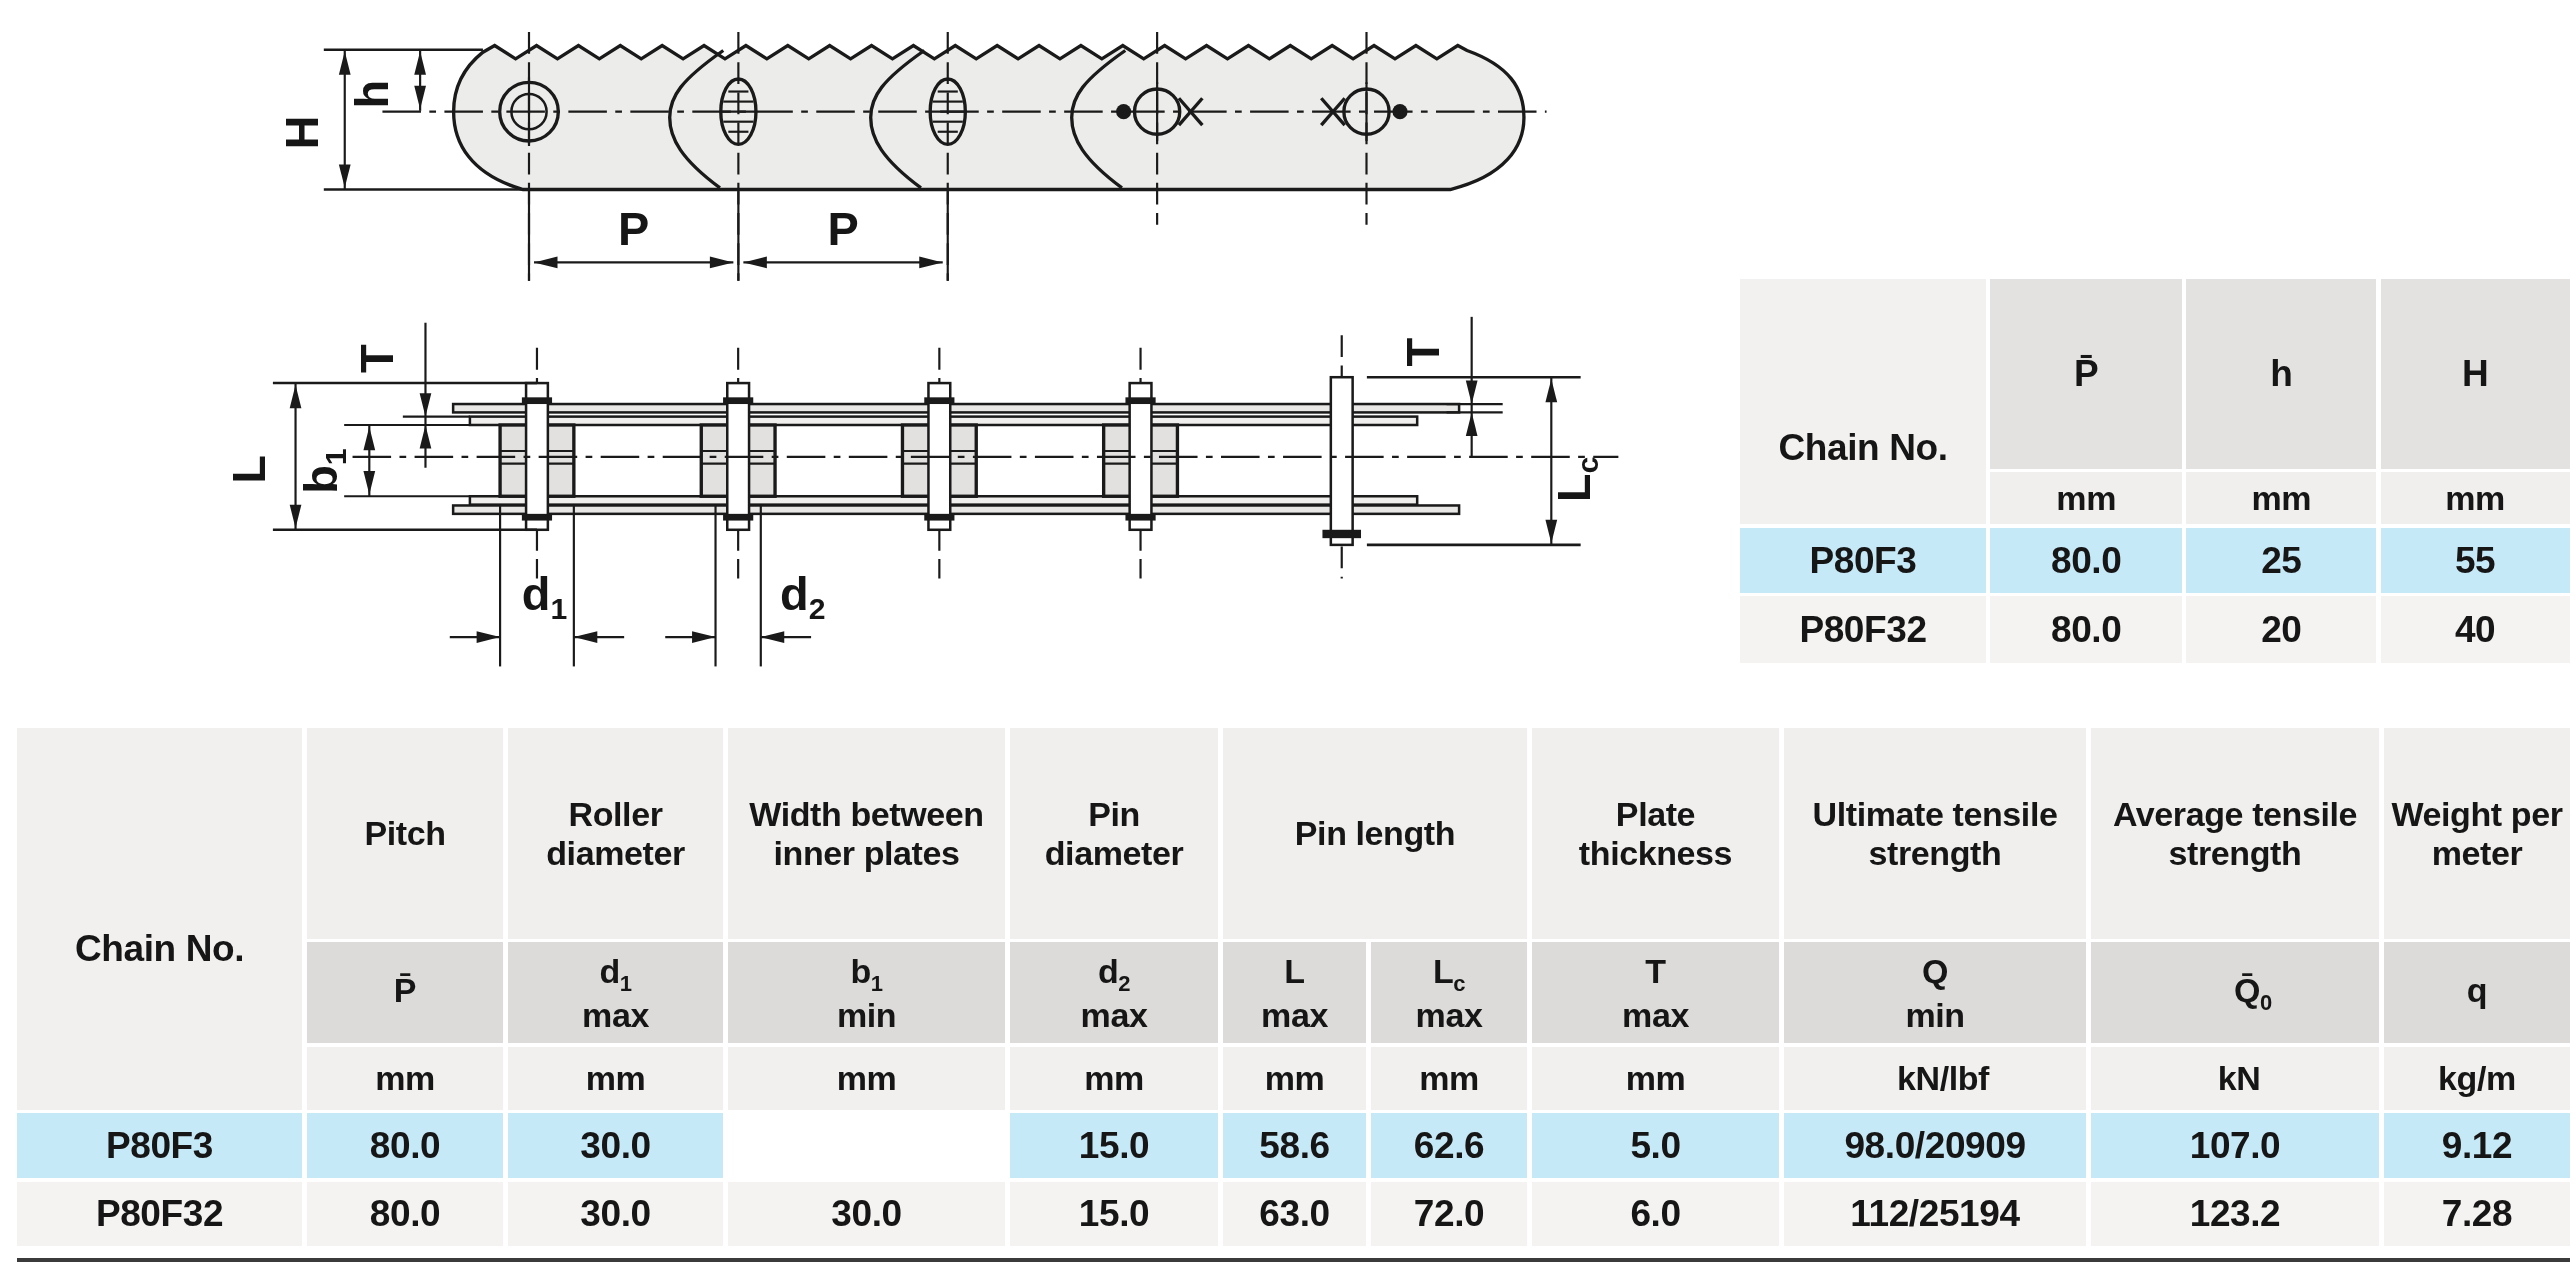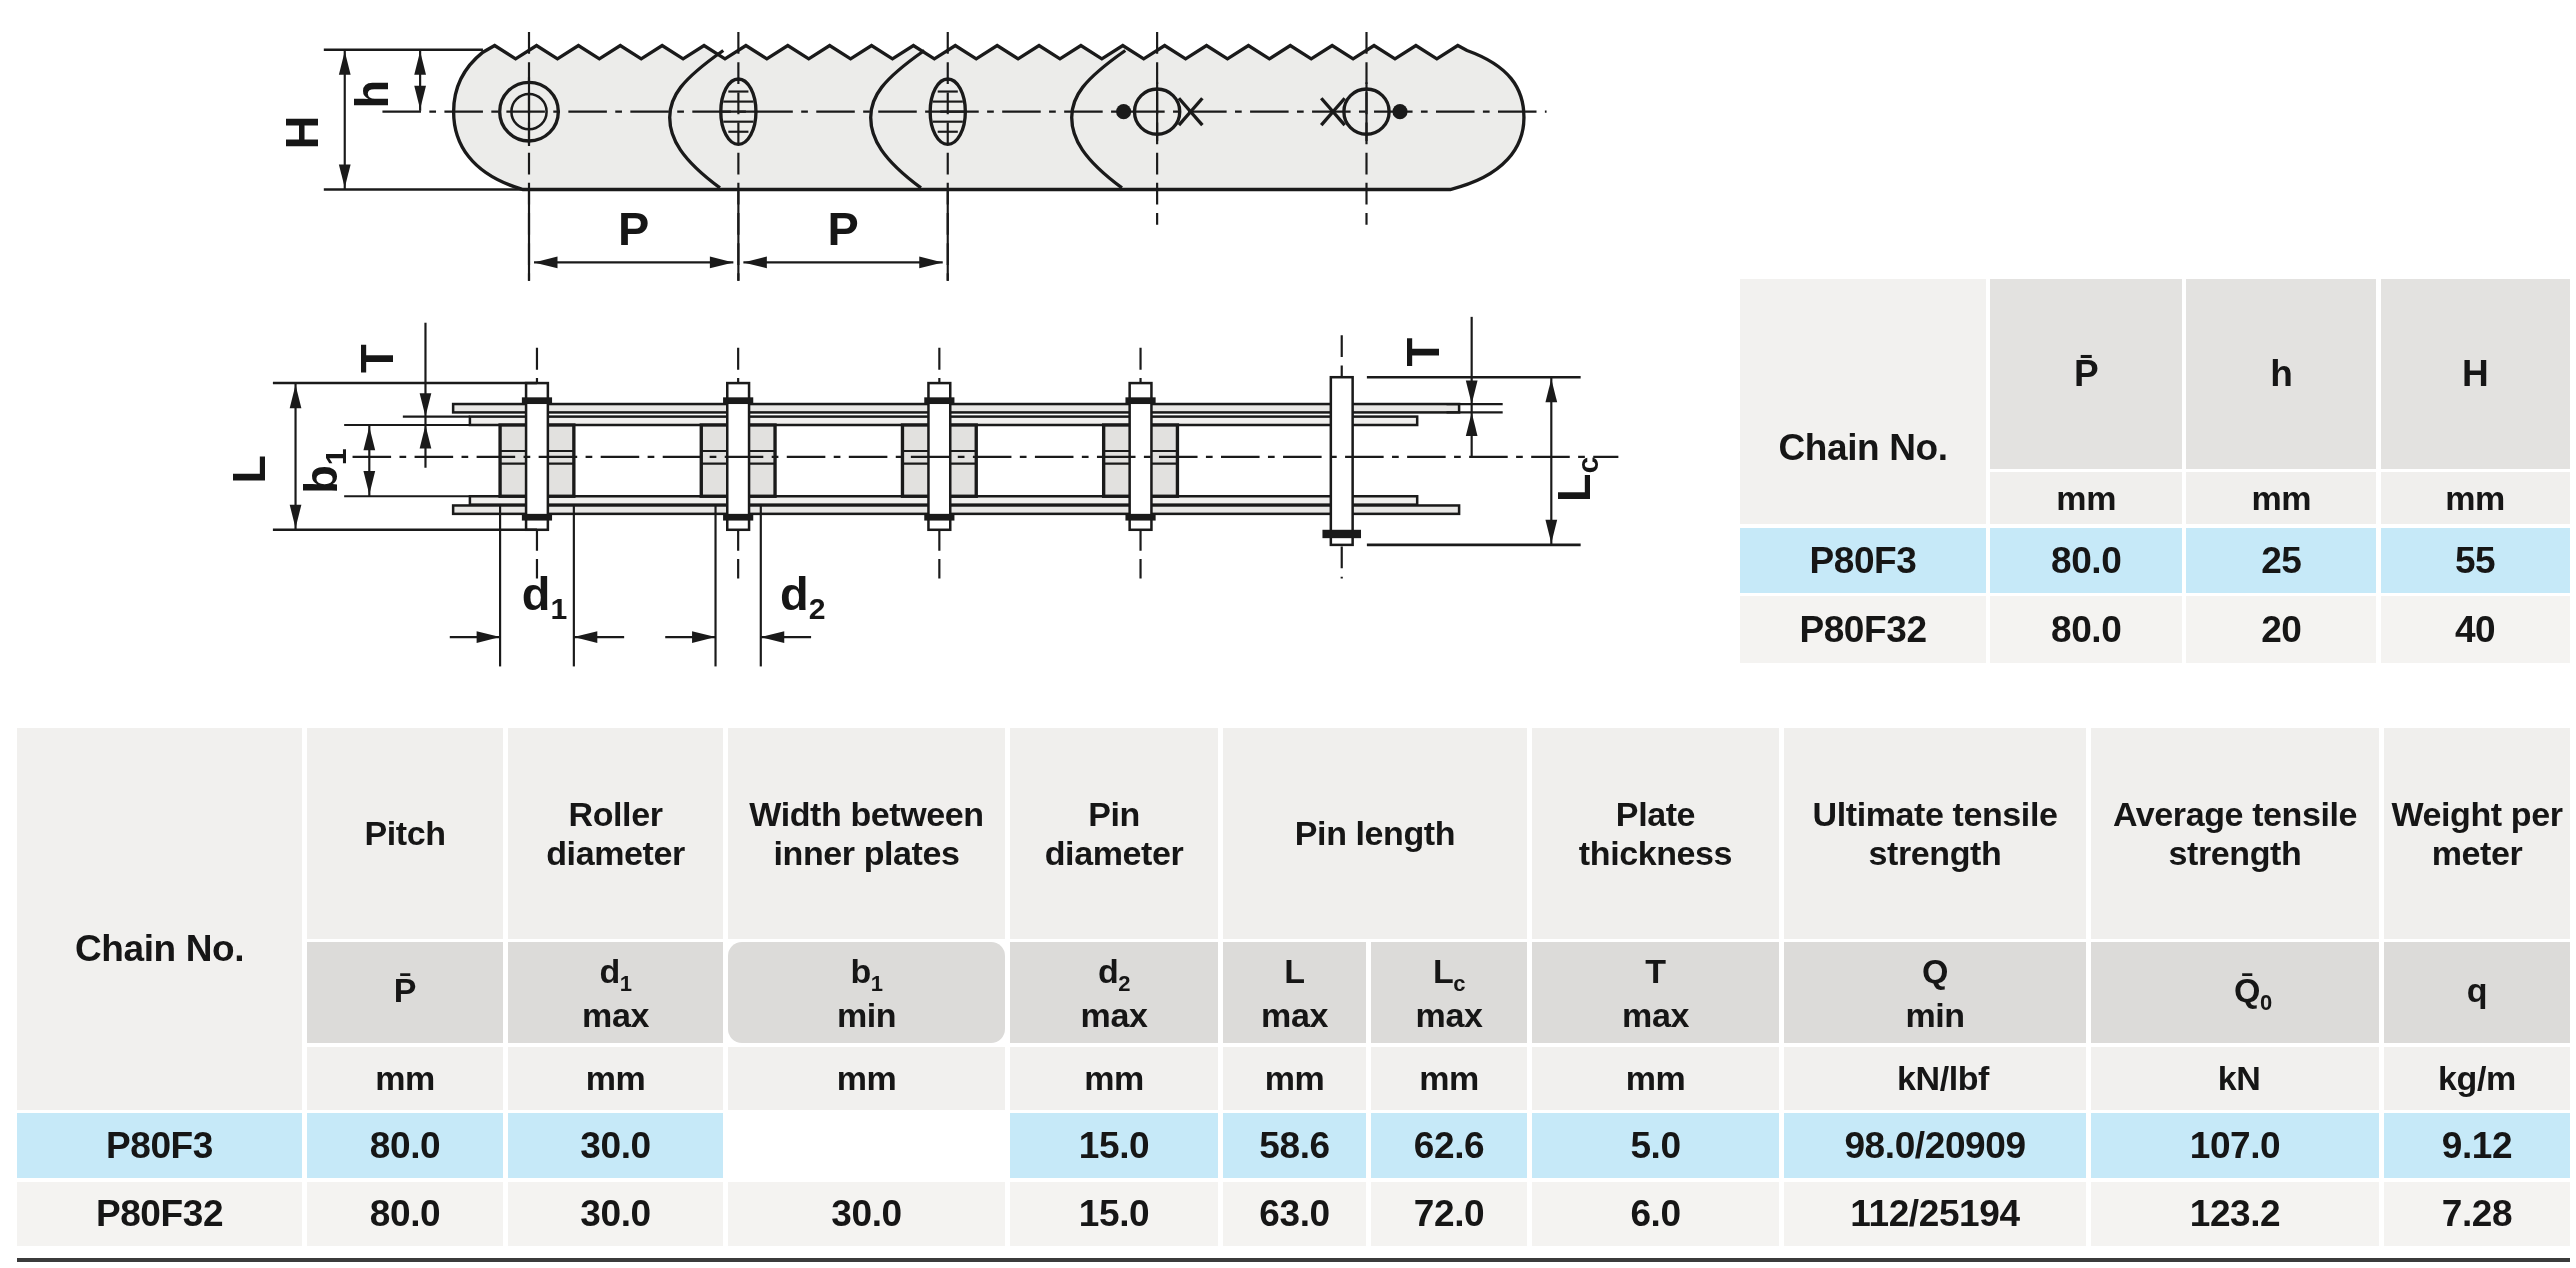--- a/index.html
+++ b/index.html
@@ -316,21 +316,21 @@
     <div class="cell hdr" style="grid-column:11;grid-row:1;">Weight per meter</div>
 
     <div class="cell sub" style="grid-column:2;grid-row:2;">
       <span><span>P̄</span><sub></sub></span>
       <span></span>
       </div>
     <div class="cell sub" style="grid-column:3;grid-row:2;">
       <span><span>d</span><sub>1</sub></span>
       <span>max</span>
       </div>
-    <div class="cell sub" style="grid-column:4;grid-row:2;border-radius:14px;">
+    <div class="cell sub" style="grid-column:4;grid-row:2;">
       <span><span>b</span><sub>1</sub></span>
       <span>min</span>
       </div>
     <div class="cell sub" style="grid-column:5;grid-row:2;">
       <span><span>d</span><sub>2</sub></span>
       <span>max</span>
       </div>
     <div class="cell sub" style="grid-column:6;grid-row:2;">
       <span><span>L</span><sub></sub></span>
       <span>max</span>

